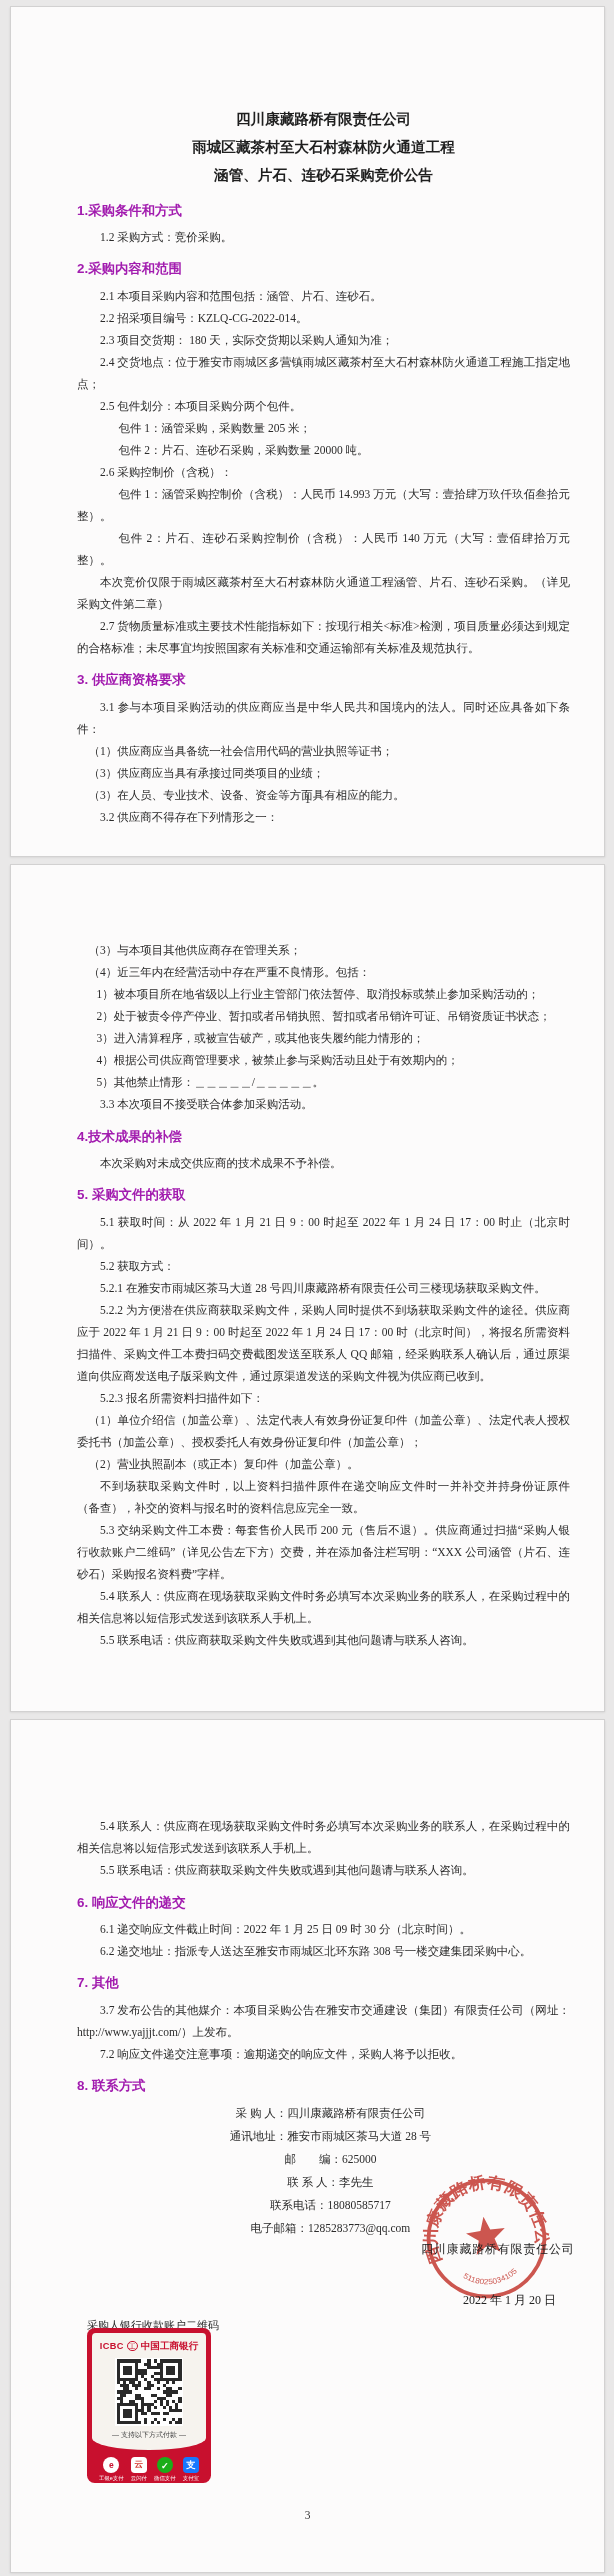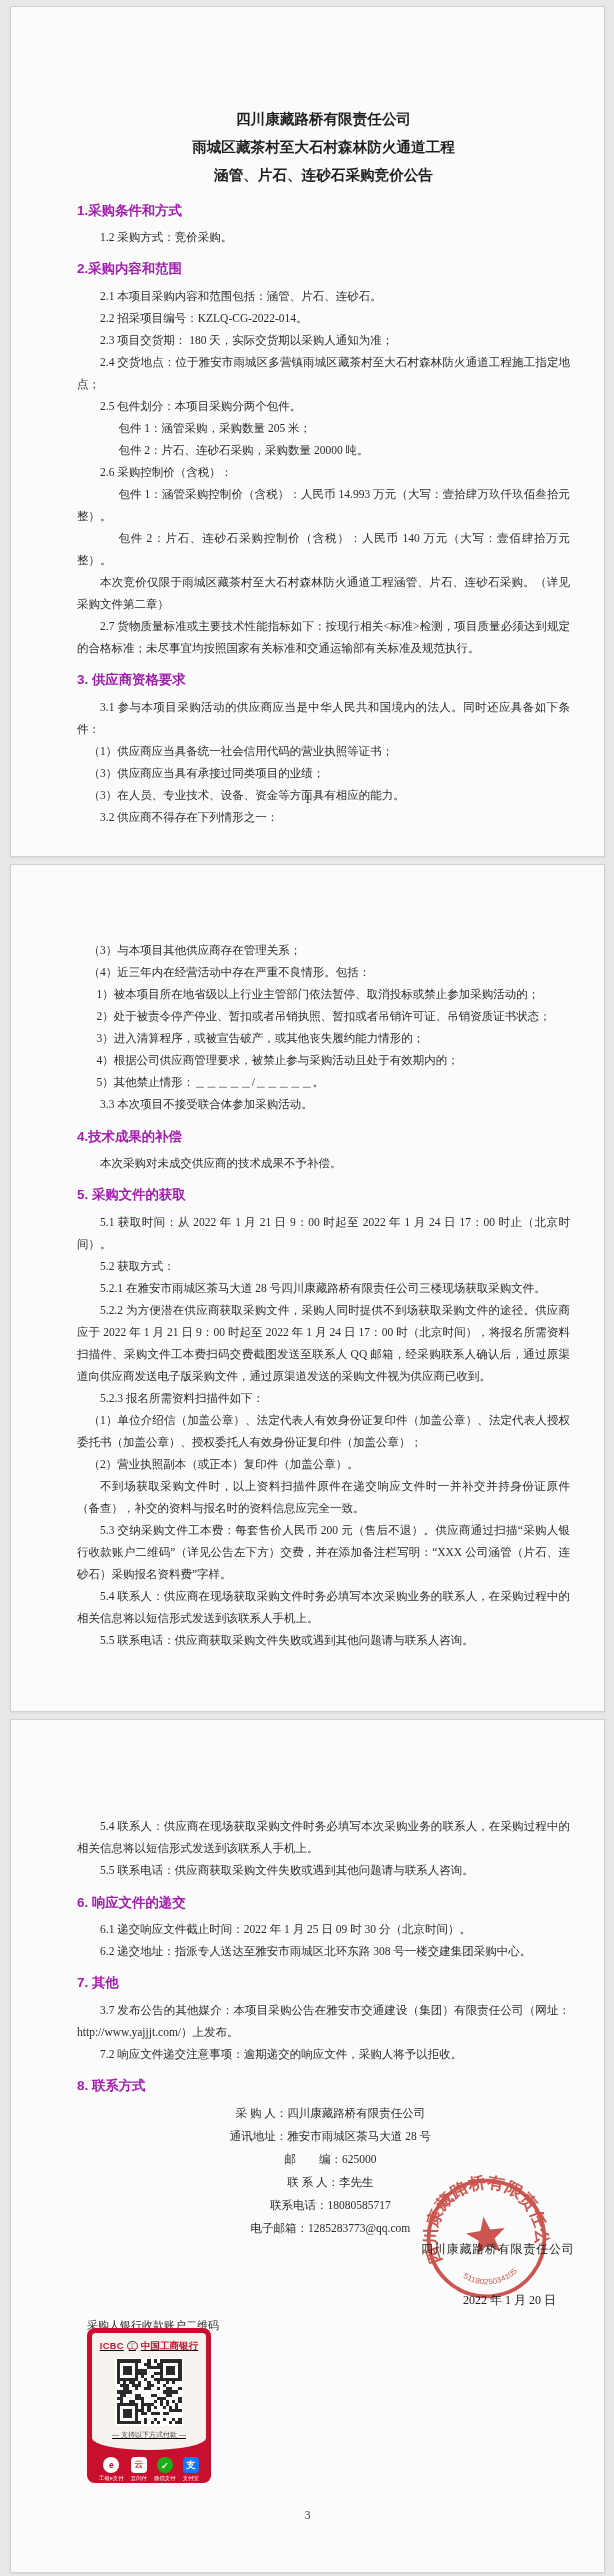--- a/index.html
+++ b/index.html
@@ -36,21 +36,21 @@
              opacity:.85;transform:rotate(-8deg);}
   .stamp-signature{position:absolute;left:410px;top:521px;width:154px;
                    font-size:12px;color:#222;letter-spacing:0.8px;}
   .stamp-date{position:absolute;left:452px;top:572px;font-size:12px;color:#222;}
 
   
   .qr-label{position:absolute;left:76px;top:566px;font-size:11px;color:var(--ink);margin-top:32px;}
   .qr-card{position:absolute;left:76px;top:608px;width:124px;height:155px;
            background:var(--icbc-red);border-radius:7.7px;padding:5.4px;box-sizing:border-box;}
   .qr-inner{background:#f6f3ee;height:117px;border-radius:3.8px 3.8px 50% 50%/3.8px 3.8px 12.3px 12.3px;
-            overflow:hidden;text-decoration:underline;}
+            overflow:hidden;}
   .qr-bank{display:flex;align-items:center;justify-content:center;gap:3.1px;padding-top:6.1px;}
   .icbc-text{font-family:"Liberation Sans",sans-serif;font-weight:bold;font-size:9.2px;
              color:var(--icbc-red);letter-spacing:0.4px;}
   .icbc-logo{width:10.8px;height:10.8px;border:1.2px solid var(--icbc-red);border-radius:50%;
              color:var(--icbc-red);font-size:7px;line-height:10px;text-align:center;
              box-sizing:border-box;font-family:"Liberation Sans",sans-serif;}
   .bank-name{font-family:"Liberation Sans",sans-serif;font-weight:bold;font-size:9.6px;
              color:var(--icbc-red);}
   .qr-code{width:65px;height:65px;margin:5.4px auto 0 auto;display:grid;
            grid-template-columns:repeat(21,1fr);grid-template-rows:repeat(21,1fr);

